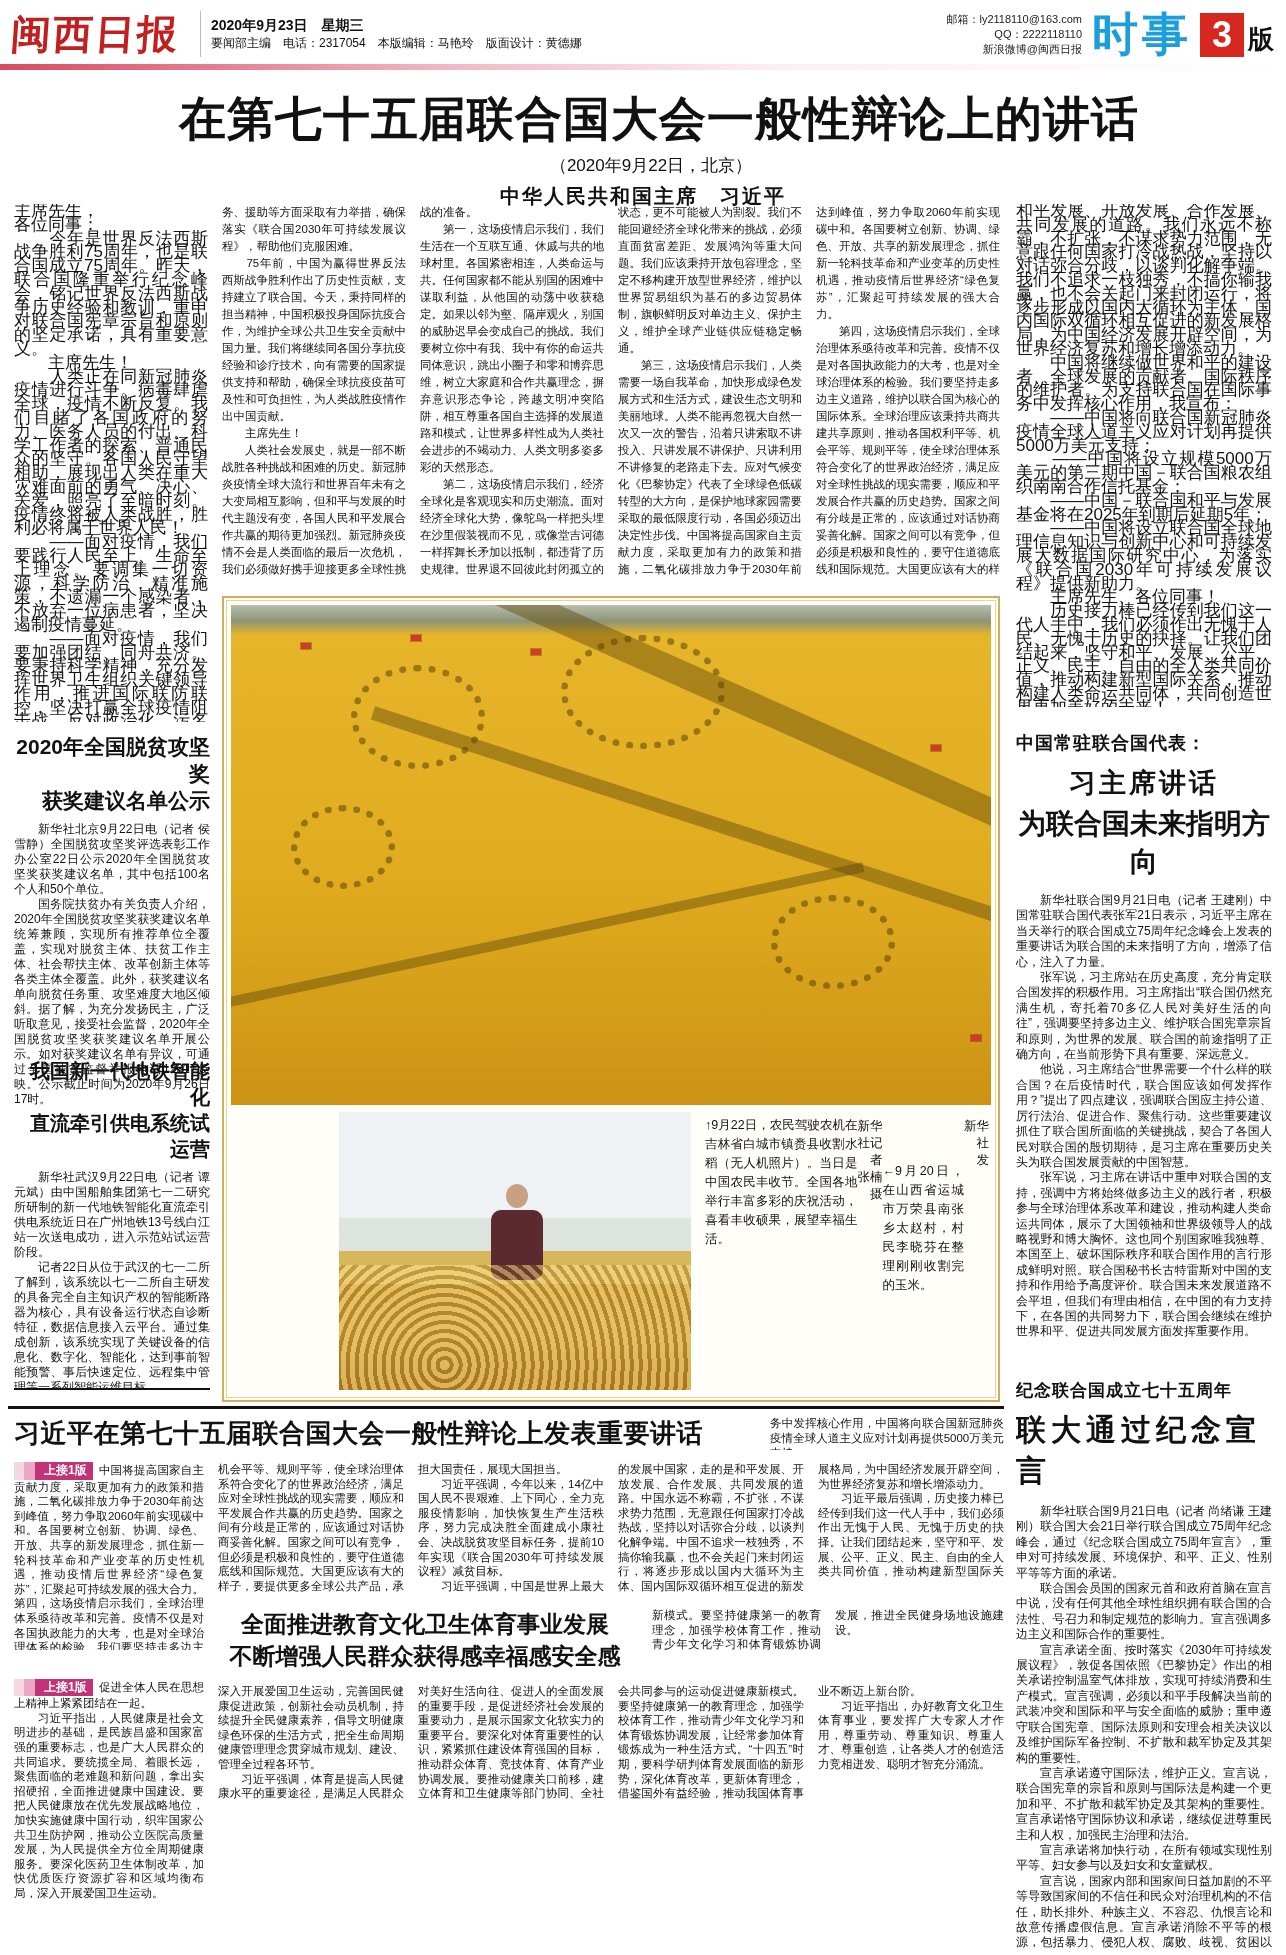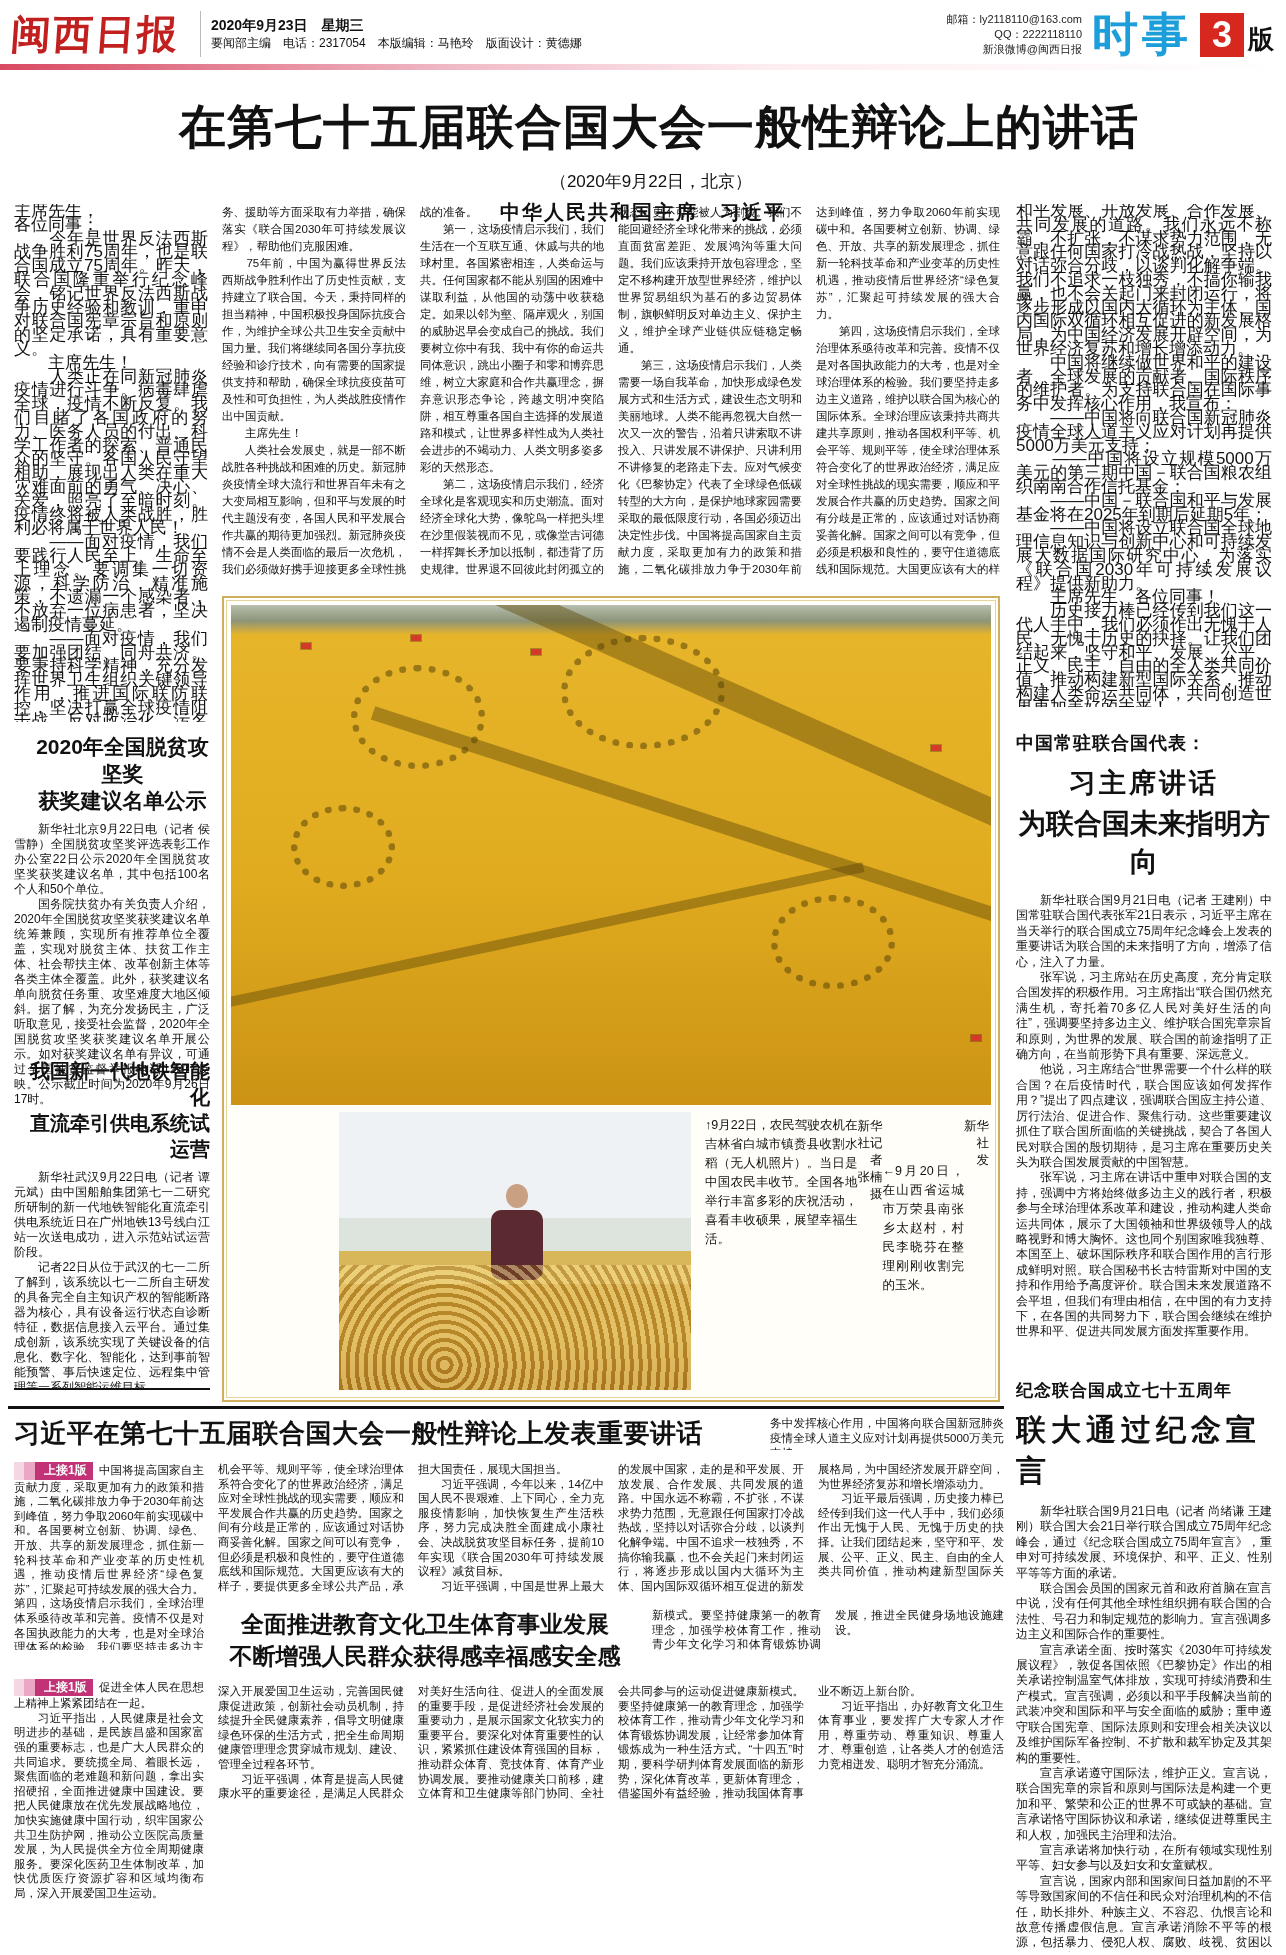--- a/index.html
+++ b/index.html
@@ -15,21 +15,21 @@
   .mh-right{margin-left:auto;text-align:right;font-size:11px;line-height:15px;color:#222;padding-right:10px;}
   .section-wrap{display:flex;align-items:flex-end;padding-right:12px;}
   .section-name{font-size:46px;font-weight:900;color:#1b9ed9;letter-spacing:4px;line-height:46px;}
   .page-box{width:44px;height:44px;background:#d6281e;color:#fff;font-size:36px;font-weight:bold;
             display:flex;align-items:center;justify-content:center;margin-left:8px;}
   .page-suffix{font-size:26px;font-weight:bold;margin-left:4px;font-family:"Liberation Serif",serif;}
   .mh-strip{position:absolute;left:0;top:64px;width:1286px;height:6px;
             background:linear-gradient(90deg,#d84a62,#f0b9c6 35%,#fdeef1 60%,#fff);}
   
   .main-head{position:absolute;left:0;top:84px;width:1286px;text-align:center;}
-  .main-head h1{margin:16px;font-size:47px;font-weight:900;letter-spacing:1px;line-height:54px;padding-left:32px;}
+  .main-head h1{margin:8px;font-size:47px;font-weight:900;letter-spacing:1px;line-height:54px;padding-left:32px;}
   .main-date{font-size:17px;padding-left:16px;}
   .main-byline{font-size:20px;font-weight:bold;margin-top:6px;letter-spacing:2px;}
   
   .btxt{font-size:17px;line-height:13.8px;text-align:justify;white-space:pre-line;overflow:hidden;}
   .speech-left{position:absolute;left:14px;top:204px;width:194px;height:518px;}
   .speech-mid{position:absolute;left:222px;top:204px;width:778px;height:384px;
               column-count:4;column-gap:14px;font-size:11.5px;line-height:17px;
               text-align:justify;white-space:pre-line;overflow:hidden;}
   .right-rail{position:absolute;left:1016px;top:204px;width:256px;height:1748px;overflow:hidden;}
   .speech-right{height:503px;}
@@ -49,21 +49,21 @@
      background:repeating-radial-gradient(circle at 30% 80%,rgba(255,230,150,.5) 0 5px,rgba(150,100,20,.35) 5px 9px);}
   .person{position:absolute;left:42%;top:26%;width:60px;height:120px;}
   .person .head{width:22px;height:24px;border-radius:50%;background:#caa083;margin:0 auto;}
   .person .torso{width:52px;height:70px;border-radius:10px;background:#5a2a30;margin:2px auto 0;}
   .captions{flex:1;padding:4px 2px 0 14px;display:flex;flex-direction:row;}
   .cap{font-size:12.5px;line-height:19px;text-align:justify;}
   .cap-credit{text-align:right;font-size:12.5px;margin-top:2px;}
   .cap-bottom{margin-top:46px;}
   
   .pov{position:absolute;left:14px;top:733px;width:196px;}
-  .pov-head{font-size:21px;font-weight:900;text-align:center;line-height:27px;margin-left:21px;}
+  .pov-head{font-size:21px;font-weight:900;text-align:right;line-height:27px;}
   .art-body{margin-top:8px;font-size:12px;line-height:15px;text-align:justify;}
   .art-body p{margin:0;text-indent:2em;}
   .metro{position:absolute;left:14px;top:1058px;width:196px;height:332px;border-bottom:2px solid #111;box-sizing:border-box;overflow:hidden;}
   .metro-head{font-size:20px;font-weight:900;text-align:right;line-height:26px;}
   
   .big-rule{position:absolute;left:8px;top:1406px;width:996px;height:3px;background:#111;}
   
   .bottom{position:absolute;left:14px;top:1416px;width:990px;height:537px;overflow:hidden;}
   .rep-headrow{display:flex;align-items:flex-start;height:40px;}
   .rep-head{width:746px;font-size:26px;font-weight:900;letter-spacing:.5px;white-space:nowrap;}
@@ -261,20 +261,20 @@
       <p>他说，习主席结合“世界需要一个什么样的联合国？在后疫情时代，联合国应该如何发挥作用？”提出了四点建议，强调联合国应主持公道、厉行法治、促进合作、聚焦行动。这些重要建议抓住了联合国所面临的关键挑战，契合了各国人民对联合国的殷切期待，是习主席在重要历史关头为联合国发展贡献的中国智慧。</p>
       <p>张军说，习主席在讲话中重申对联合国的支持，强调中方将始终做多边主义的践行者，积极参与全球治理体系改革和建设，推动构建人类命运共同体，展示了大国领袖和世界级领导人的战略视野和博大胸怀。这也同个别国家唯我独尊、本国至上、破坏国际秩序和联合国作用的言行形成鲜明对照。联合国秘书长古特雷斯对中国的支持和作用给予高度评价。联合国未来发展道路不会平坦，但我们有理由相信，在中国的有力支持下，在各国的共同努力下，联合国会继续在维护世界和平、促进共同发展方面发挥重要作用。</p>
     </div>
 
     <div class="decl-kicker">纪念联合国成立七十五周年</div>
     <div class="decl-head">联大通过纪念宣言</div>
     <div class="rail-body">
       <p>新华社联合国9月21日电（记者 尚绪谦 王建刚）联合国大会21日举行联合国成立75周年纪念峰会，通过《纪念联合国成立75周年宣言》，重申对可持续发展、环境保护、和平、正义、性别平等等方面的承诺。</p>
       <p>联合国会员国的国家元首和政府首脑在宣言中说，没有任何其他全球性组织拥有联合国的合法性、号召力和制定规范的影响力。宣言强调多边主义和国际合作的重要性。</p>
       <p>宣言承诺全面、按时落实《2030年可持续发展议程》，敦促各国依照《巴黎协定》作出的相关承诺控制温室气体排放，实现可持续消费和生产模式。宣言强调，必须以和平手段解决当前的武装冲突和国际和平与安全面临的威胁；重申遵守联合国宪章、国际法原则和安理会相关决议以及维护国际军备控制、不扩散和裁军协定及其架构的重要性。</p>
-      <p>宣言承诺遵守国际法，维护正义。宣言说，联合国宪章的宗旨和原则与国际法是构建一个更加和平、繁荣和公正的世界不可或缺的基础。宣言承诺恪守国际协议和承诺，继续促进尊重民主和人权，加强民主治理和法治。</p>
+      <p>宣言承诺遵守国际法，维护正义。宣言说，联合国宪章的宗旨和原则与国际法是构建一个更加和平、不扩散和裁军协定及其架构的重要性。宣言承诺恪守国际协议和承诺，继续促进尊重民主和人权，加强民主治理和法治。</p>
       <p>宣言承诺将加快行动，在所有领域实现性别平等、妇女参与以及妇女和女童赋权。</p>
       <p>宣言说，国家内部和国家间日益加剧的不平等导致国家间的不信任和民众对治理机构的不信任，助长排外、种族主义、不容忍、仇恨言论和故意传播虚假信息。宣言承诺消除不平等的根源，包括暴力、侵犯人权、腐败、歧视、贫困以及缺乏教育和就业等。</p>
 
     </div>
   </div>
 
 </div>
 
 </body></html>

